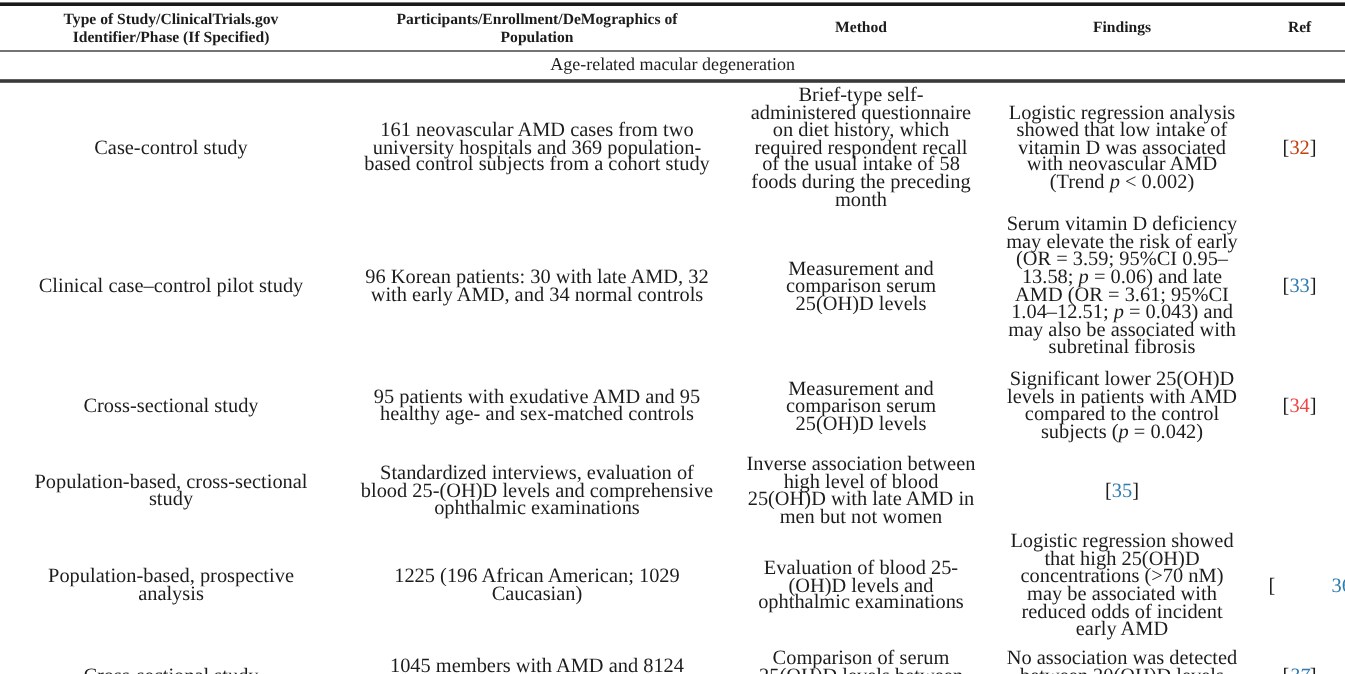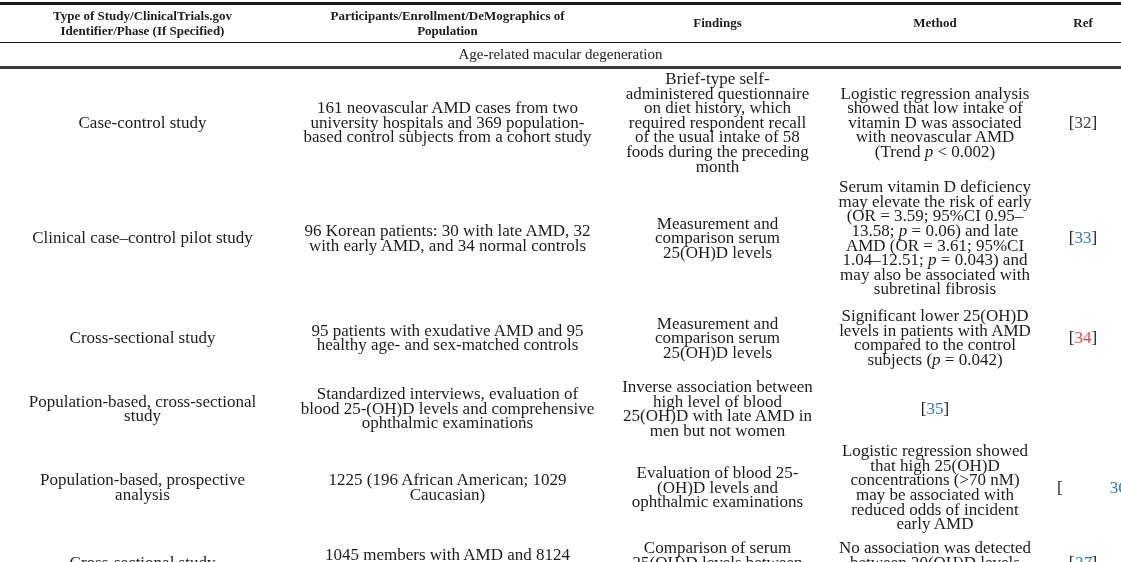--- a/index.html
+++ b/index.html
@@ -41,33 +41,33 @@
   .findings-cell i { font-style: italic; }
 </style>
 </head>
 <body>
 
 <div class="tbl">
 
   <div class="grid-row hdr-row">
     <div class="hdr-cell">Type of Study/ClinicalTrials.gov Identifier/Phase (If Specified)</div>
     <div class="hdr-cell h2">Participants/Enrollment/DeMographics of Population</div>
+    <div class="hdr-cell">Method</div>
     <div class="hdr-cell">Findings</div>
-    <div class="hdr-cell">Method</div>
     <div class="hdr-cell">Ref</div>
   </div>
 
   <div class="section-row">Age-related macular degeneration</div>
 
   <div class="grid-row r1">
     <div class="cell">Case-control study</div>
     <div class="cell">161 neovascular AMD cases from two university hospitals and 369 population-based control subjects from a cohort study</div>
     <div class="cell">Brief-type self-administered questionnaire on diet history, which required respondent recall of the usual intake of 58 foods during the preceding month</div>
     <div class="cell findings-cell">Logistic regression analysis showed that low intake of vitamin D was associated with neovascular AMD (Trend <i>p</i> &lt; 0.002)</div>
-    <div class="cell ref-cell"><span>[</span><a class="refnum" style="color: #404040;">32</a><span>]</span></div>
+    <div class="cell ref-cell"><span>[</span><a class="refnum" style="color: #c2410c;">32</a><span>]</span></div>
   </div>
 
   <div class="grid-row r2">
     <div class="cell">Clinical case–control pilot study</div>
     <div class="cell">96 Korean patients: 30 with late AMD, 32 with early AMD, and 34 normal controls</div>
     <div class="cell">Measurement and comparison serum 25(OH)D levels</div>
     <div class="cell findings-cell">Serum vitamin D deficiency may elevate the risk of early (OR = 3.59; 95%CI 0.95–13.58; <i>p</i> = 0.06) and late AMD (OR = 3.61; 95%CI 1.04–12.51; <i>p</i> = 0.043) and may also be associated with subretinal fibrosis</div>
     <div class="cell ref-cell"><span>[</span><a class="refnum" style="color: rgb(47, 124, 176); text-align: center;">33</a><span>]</span></div>
   </div>
 

